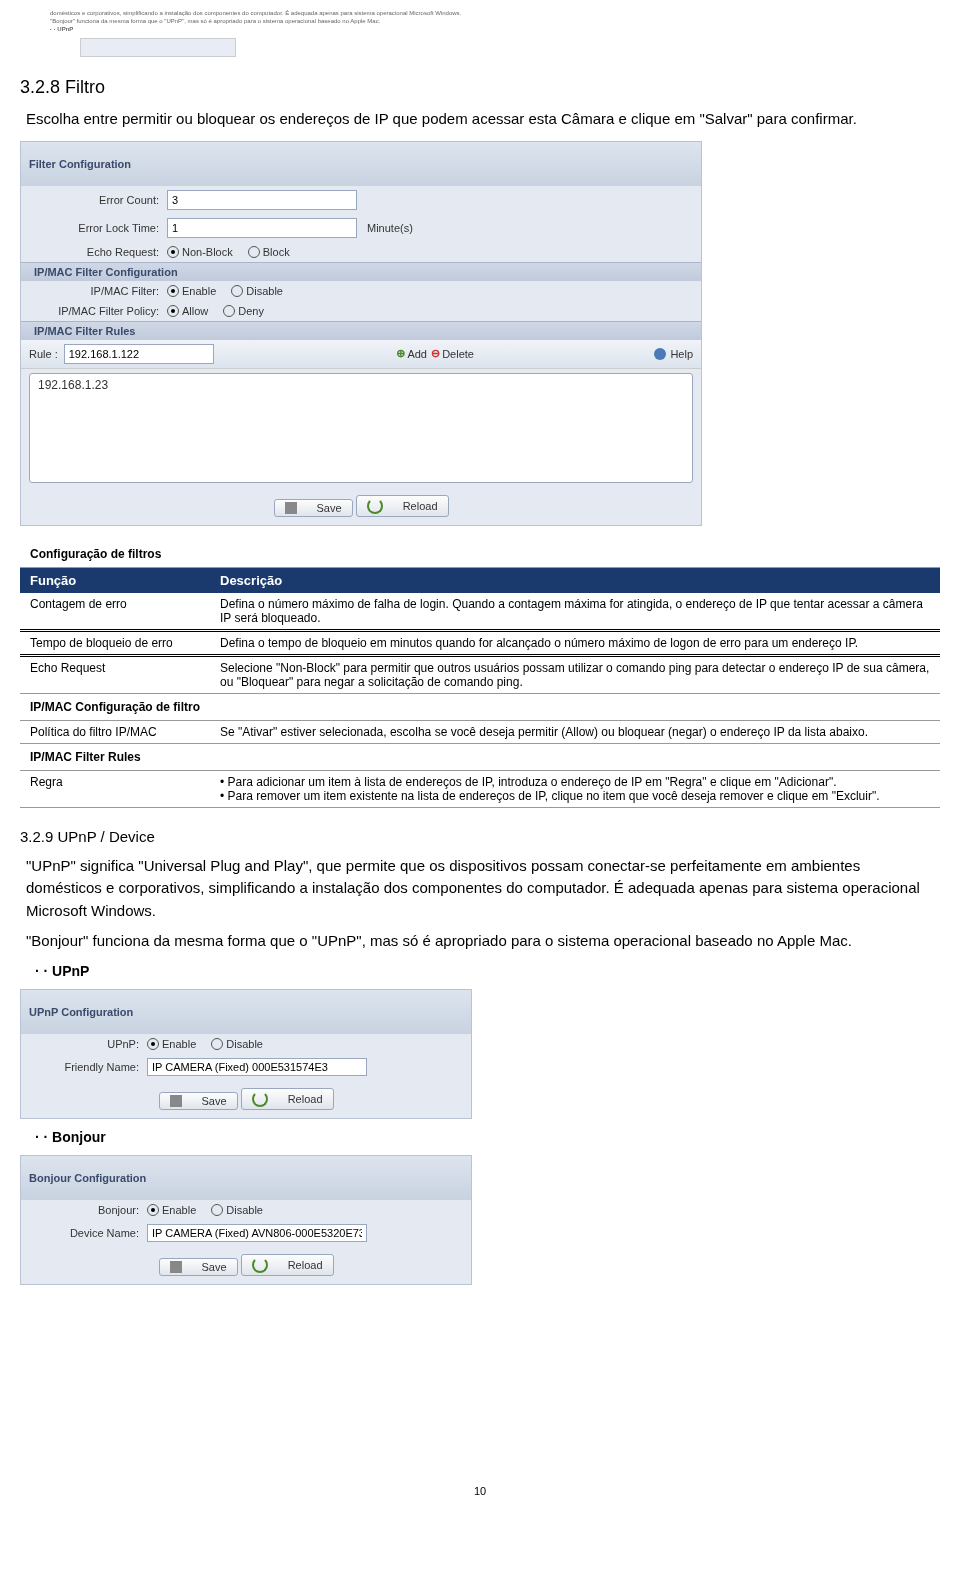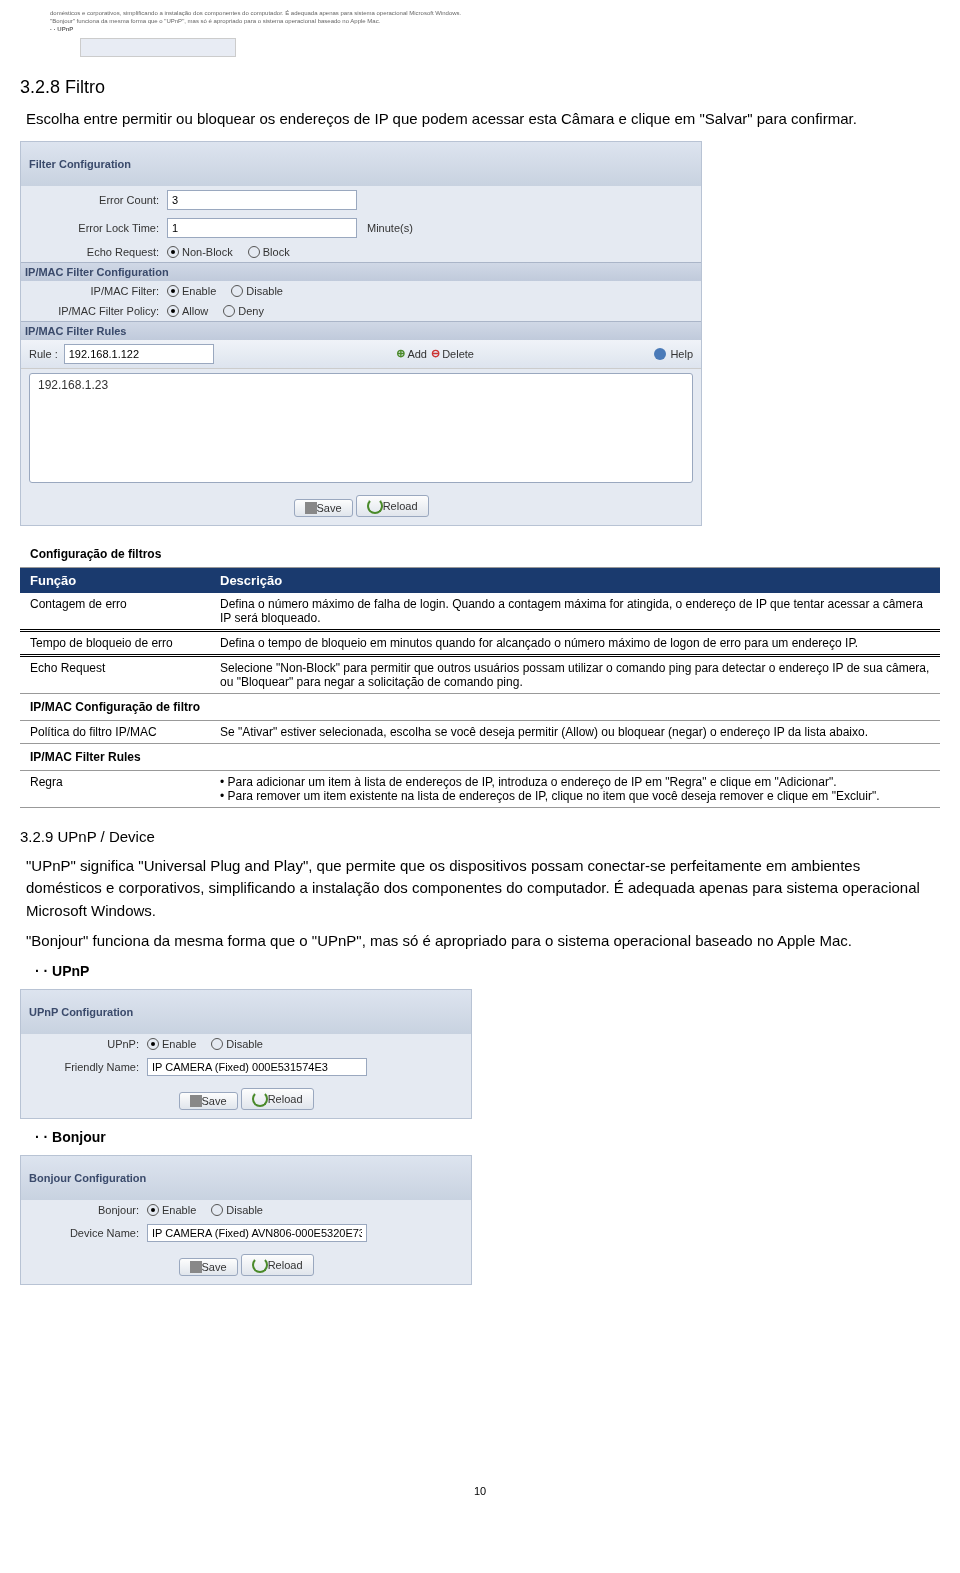--- a/index.html
+++ b/index.html
@@ -4,32 +4,32 @@
 <style>
 body{margin:0;font-family:Arial,sans-serif;font-size:13px;color:#000;background:#fff;width:960px}
 .page{padding:10px 20px}
 .tiny{font-size:6px;color:#666;line-height:1.3;padding-left:30px}
 .mini-panel{margin:5px 0 5px 30px;width:150px;background:#e8ecf4;border:1px solid #ccc;font-size:5px;padding:2px}
 h2{font-size:18px;font-weight:normal;margin:20px 0 10px 0}
 h3{font-size:15px;font-weight:normal;margin:20px 0 10px 0}
 p{font-size:15px;margin:8px 6px;line-height:1.5}
 .panel{background:#e5eaf2;border:1px solid #b8c3d4;margin:10px 0;width:680px;font-size:11px;color:#333}
 .panel-title{background:linear-gradient(#dde4ef,#c8d2e0);padding:16px 8px;font-weight:bold;font-size:11px;color:#3a4a6b}
-.panel-sub{background:linear-gradient(#d0d8e6,#c0cadb);padding:3px 4px;font-weight:bold;font-size:11px;color:#3a4a6b;border-top:1px solid #aab5c8}
+.panel-sub{background:linear-gradient(#d0d8e6,#c0cadb);padding:3px 13px;font-weight:bold;font-size:11px;color:#3a4a6b;border-top:1px solid #aab5c8}
 .form-row{display:flex;align-items:center;padding:4px 8px}
 .form-label{width:130px;text-align:right;padding-right:8px;font-size:11px}
 .form-input{height:18px;border:1px solid #9aa8bf;background:#fff;padding:0 4px;font-size:11px}
 .radio-group{display:flex;gap:15px;align-items:center}
 .radio-group label{display:flex;align-items:center;gap:3px;font-size:11px}
 .radio-dot{width:10px;height:10px;border:1px solid #555;border-radius:50%;display:inline-block;position:relative}
 .radio-dot.sel::after{content:'';position:absolute;width:4px;height:4px;background:#000;border-radius:50%;top:3px;left:3px}
 .rules-box{background:#fff;border:1px solid #9aa8bf;margin:4px 8px;border-radius:3px}
 .rules-head{background:linear-gradient(#f0f3f8,#dde4ee);padding:4px 8px;display:flex;align-items:center;border-bottom:1px solid #ccc;font-size:11px}
 .rules-body{height:100px;padding:4px 8px;font-size:12px}
-.btn{display:inline-flex;align-items:center;gap:0;background:linear-gradient(#fdfdfd,#e0e5ec);border:1px solid #9aa8bf;border-radius:3px;padding:2px 10px;font-size:11px;cursor:pointer}
+.btn{display:inline-flex;align-items:center;gap:20px;background:linear-gradient(#fdfdfd,#e0e5ec);border:1px solid #9aa8bf;border-radius:3px;padding:2px 10px;font-size:11px;cursor:pointer}
 .btn-row{text-align:center;padding:8px}
 .icon-add{color:#4a8a2a;font-weight:bold}
 .icon-del{color:#c33;font-weight:bold}
 .icon-help{width:12px;height:12px;background:#4a7ab8;border-radius:50%;display:inline-block}
 .icon-save{width:12px;height:12px;background:#888;display:inline-block}
 .icon-reload{width:12px;height:12px;border:2px solid #4a8a2a;border-radius:50%;border-top-color:transparent;display:inline-block}
 .desc-table{width:100%;border-collapse:collapse;margin:15px 0;font-size:12px}
 .desc-table th{background:#1a3a6e;color:#fff;text-align:left;padding:5px 10px;font-size:13px}
 .desc-table td{padding:4px 10px;vertical-align:top;border-bottom:1px solid #999}
 .desc-table .sub-head{font-weight:bold;padding:6px 10px}

